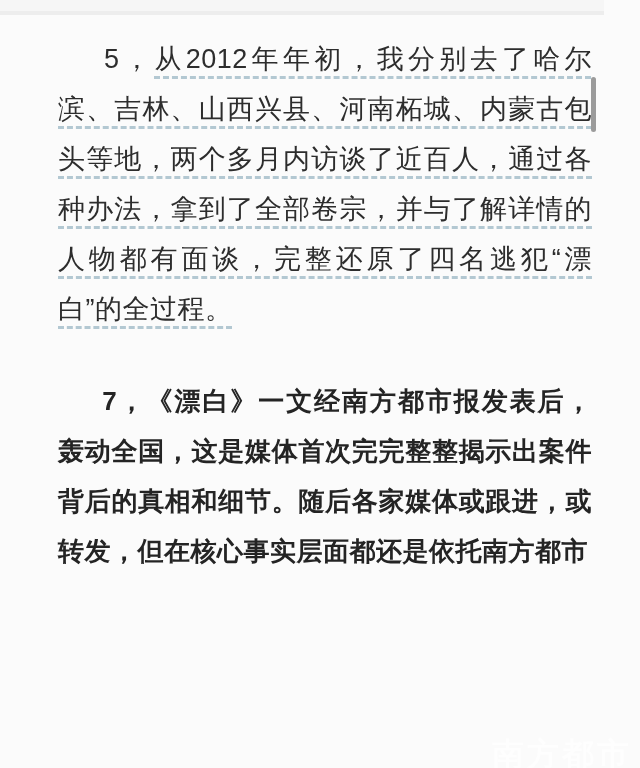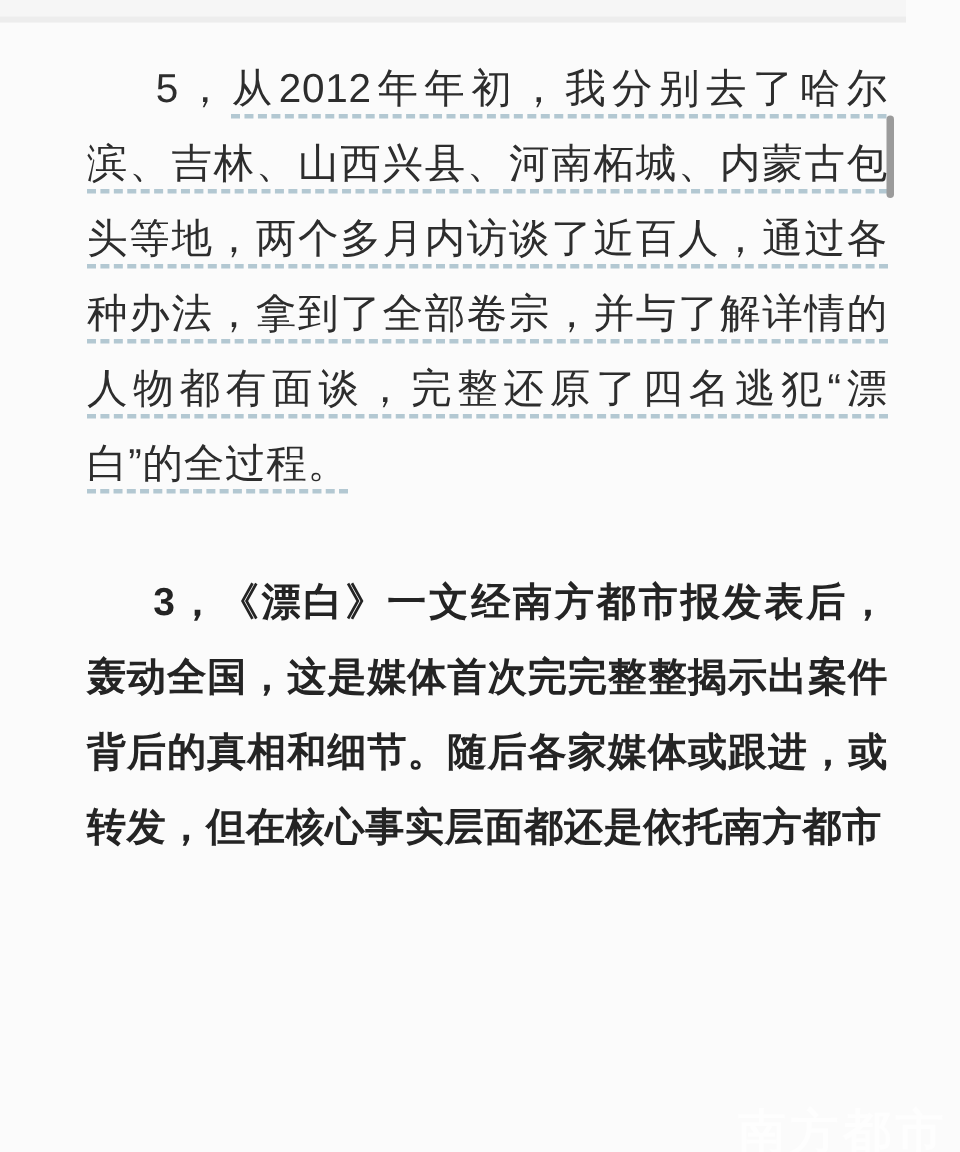--- a/index.html
+++ b/index.html
@@ -77,21 +77,21 @@
 
 <div class="page">
 
   <div class="top-strip"></div>
 
   <div class="content">
 
     <p class="para-five"><span class="para-num">5，</span><span class="underlined">从2012年年初，我分别去了哈尔滨、吉林、山西兴县、河南柘城、内蒙古包头等地，两个多月内访谈了近百人，通过各种办法，拿到了全部卷宗，并与了解详情的人物都有面谈，完整还原了四名逃犯“漂白”的全过程。</span></p>
 
 
-    <p class="para-six"><span>3，《漂白》一文经南方都市报发表后，轰动全国，这是媒体首次完完整整揭示出案件背后的真相和细节。随后各家媒体或跟进，或转发，但在核心事实层面都还是依托南方都市</span></p>
+    <p class="para-six"><span>7，《漂白》一文经南方都市报发表后，轰动全国，这是媒体首次完完整整揭示出案件背后的真相和细节。随后各家媒体或跟进，或转发，但在核心事实层面都还是依托南方都市</span></p>
 
   </div>
 
   <div class="scrollbar-thumb"></div>
 
   <div class="watermark">南方都市</div>
 
 </div>
 
 </body></html>

